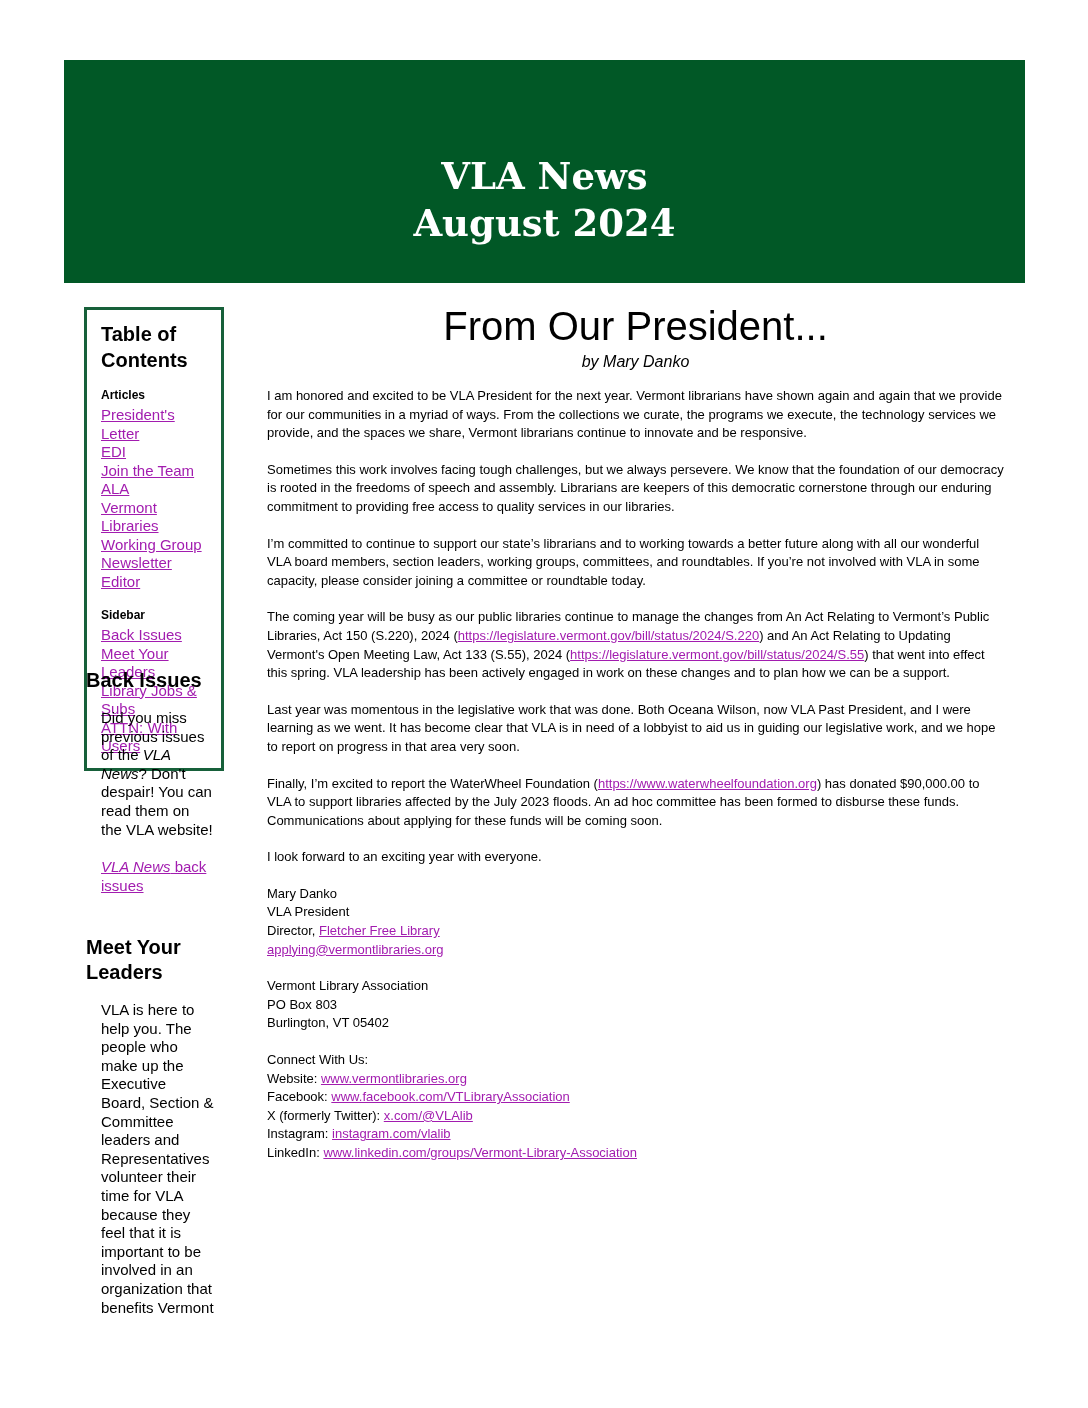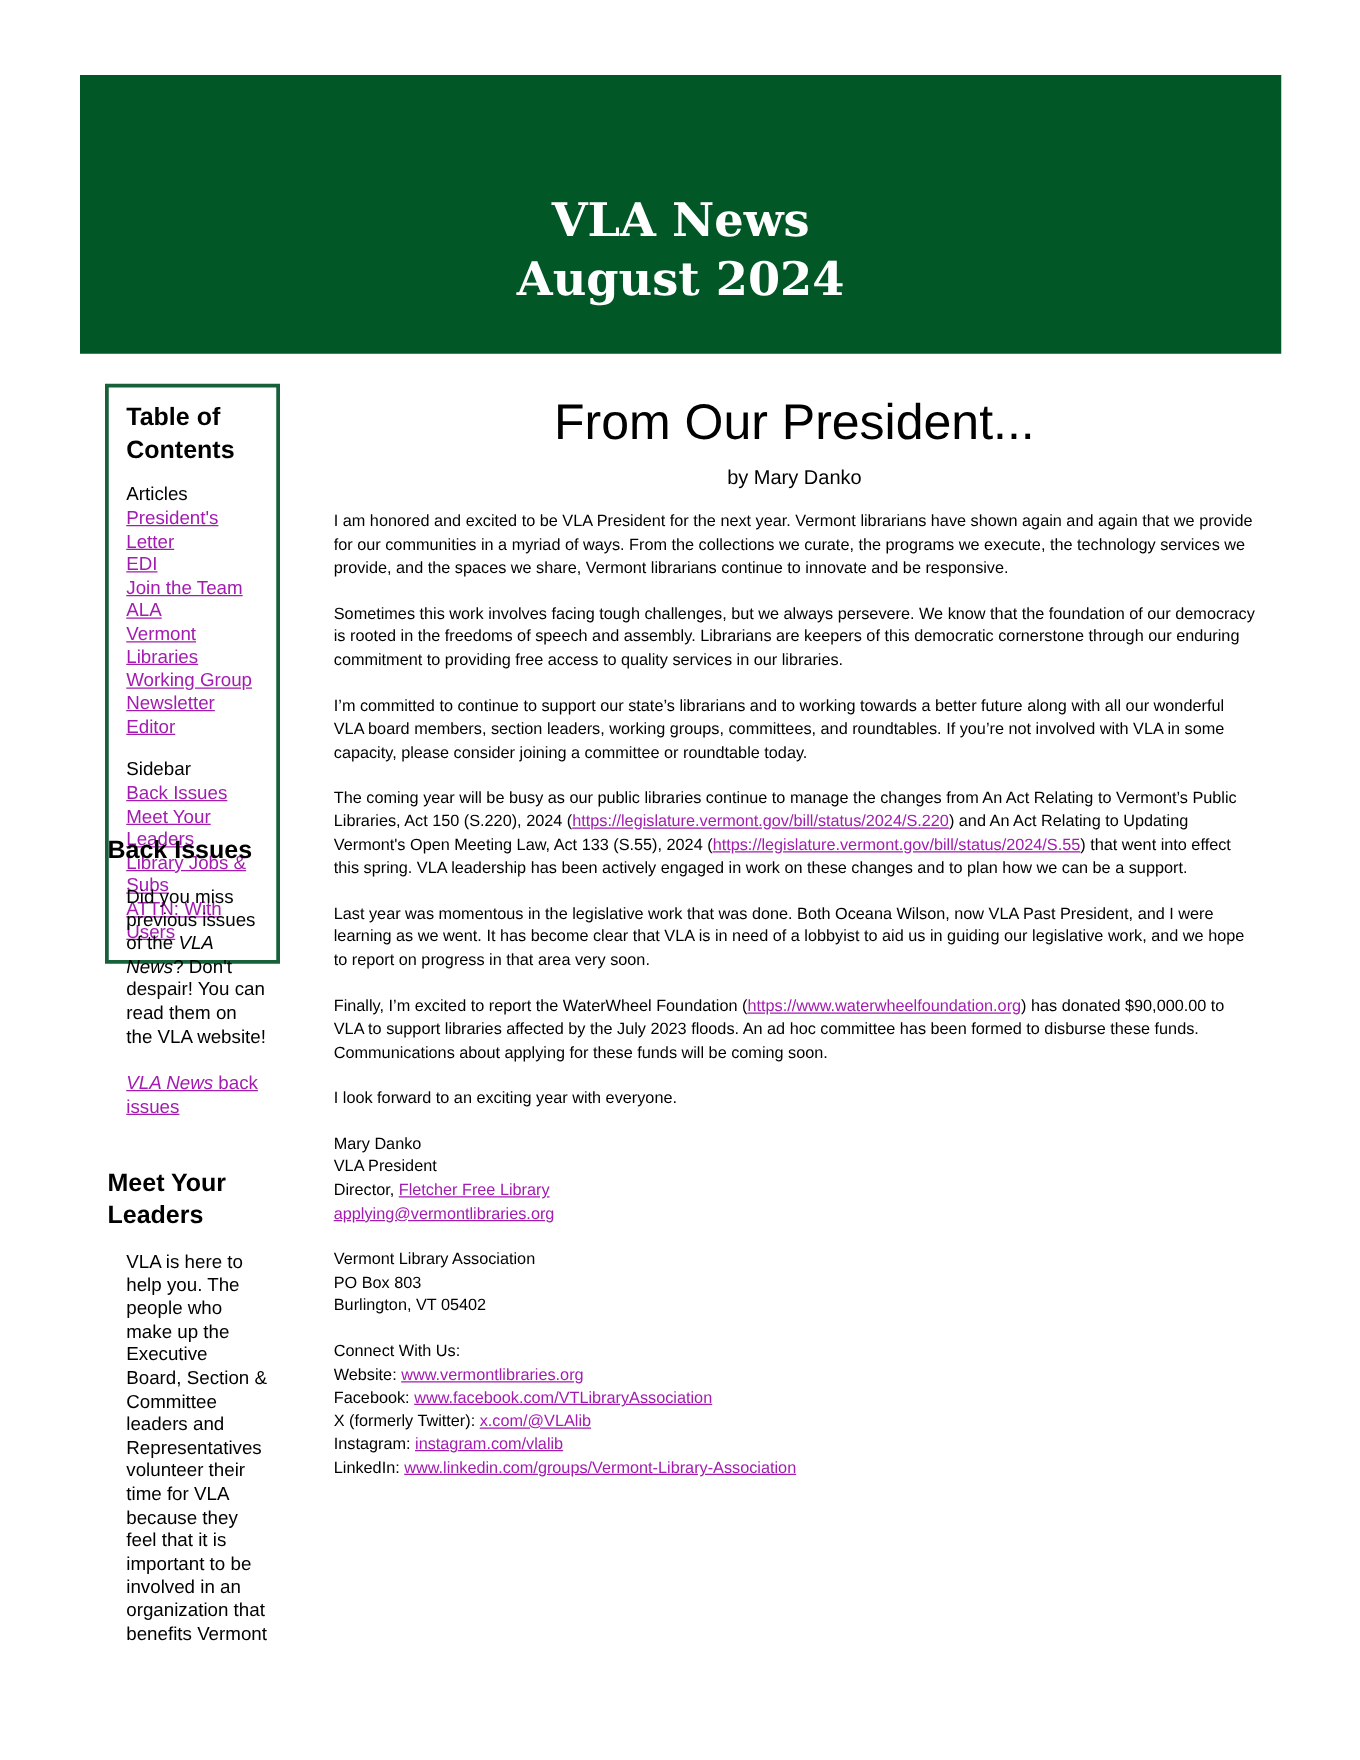--- a/index.html
+++ b/index.html
@@ -26,21 +26,21 @@
     position: absolute; left: 84px; top: 307px;
     width: 140px; min-height: 348px;
     border: 3px solid #17603a;
     padding: 11px 14px 12px 14px;
   }
   .toc-title {
     font-size: 20px; font-weight: bold; line-height: 26px;
     margin-bottom: 13px;
   }
   .toc-heading {
-    font-size: 15px; font-weight: normal; line-height: 19px;
+    font-size: 12px; font-weight: bold; line-height: 19px;
     margin-bottom: 1px;
   }
   .toc-section + .toc-section { margin-top: 15px; }
   a { color: #a21caf; text-decoration: underline; cursor: pointer; }
   .toc-link { display: block; font-size: 15px; line-height: 18.5px; }
   .side {
     position: absolute; left: 86px; width: 128px;
     font-size: 15px; line-height: 18.6px;
   }
   .side-back { top: 668px; }
@@ -48,24 +48,24 @@
   .side h2 {
     font-size: 20px; line-height: 25px; margin: 0 0 16px 0;
     font-weight: bold;
   }
   .side p { margin: 0 0 19px 15px; }
   .article {
     position: absolute; left: 267px; top: 303px; width: 737px;
   }
   .article h1 {
     font-size: 40px; font-weight: normal; line-height: 46px;
-    text-align: center; margin: 12px;
+    text-align: center; margin: 0;
   }
   .byline {
-    text-align: center; font-size: 16px;
+    text-align: center; font-style: italic; font-size: 16px;
     line-height: 20px; margin: 3px 0 15px 0;
   }
   .article p { font-size: 13px; line-height: 18.6px; margin: 0 0 18px 0; }
 </style>
 </head>
 <body>
 
 <div>
 
   <header class="banner">

